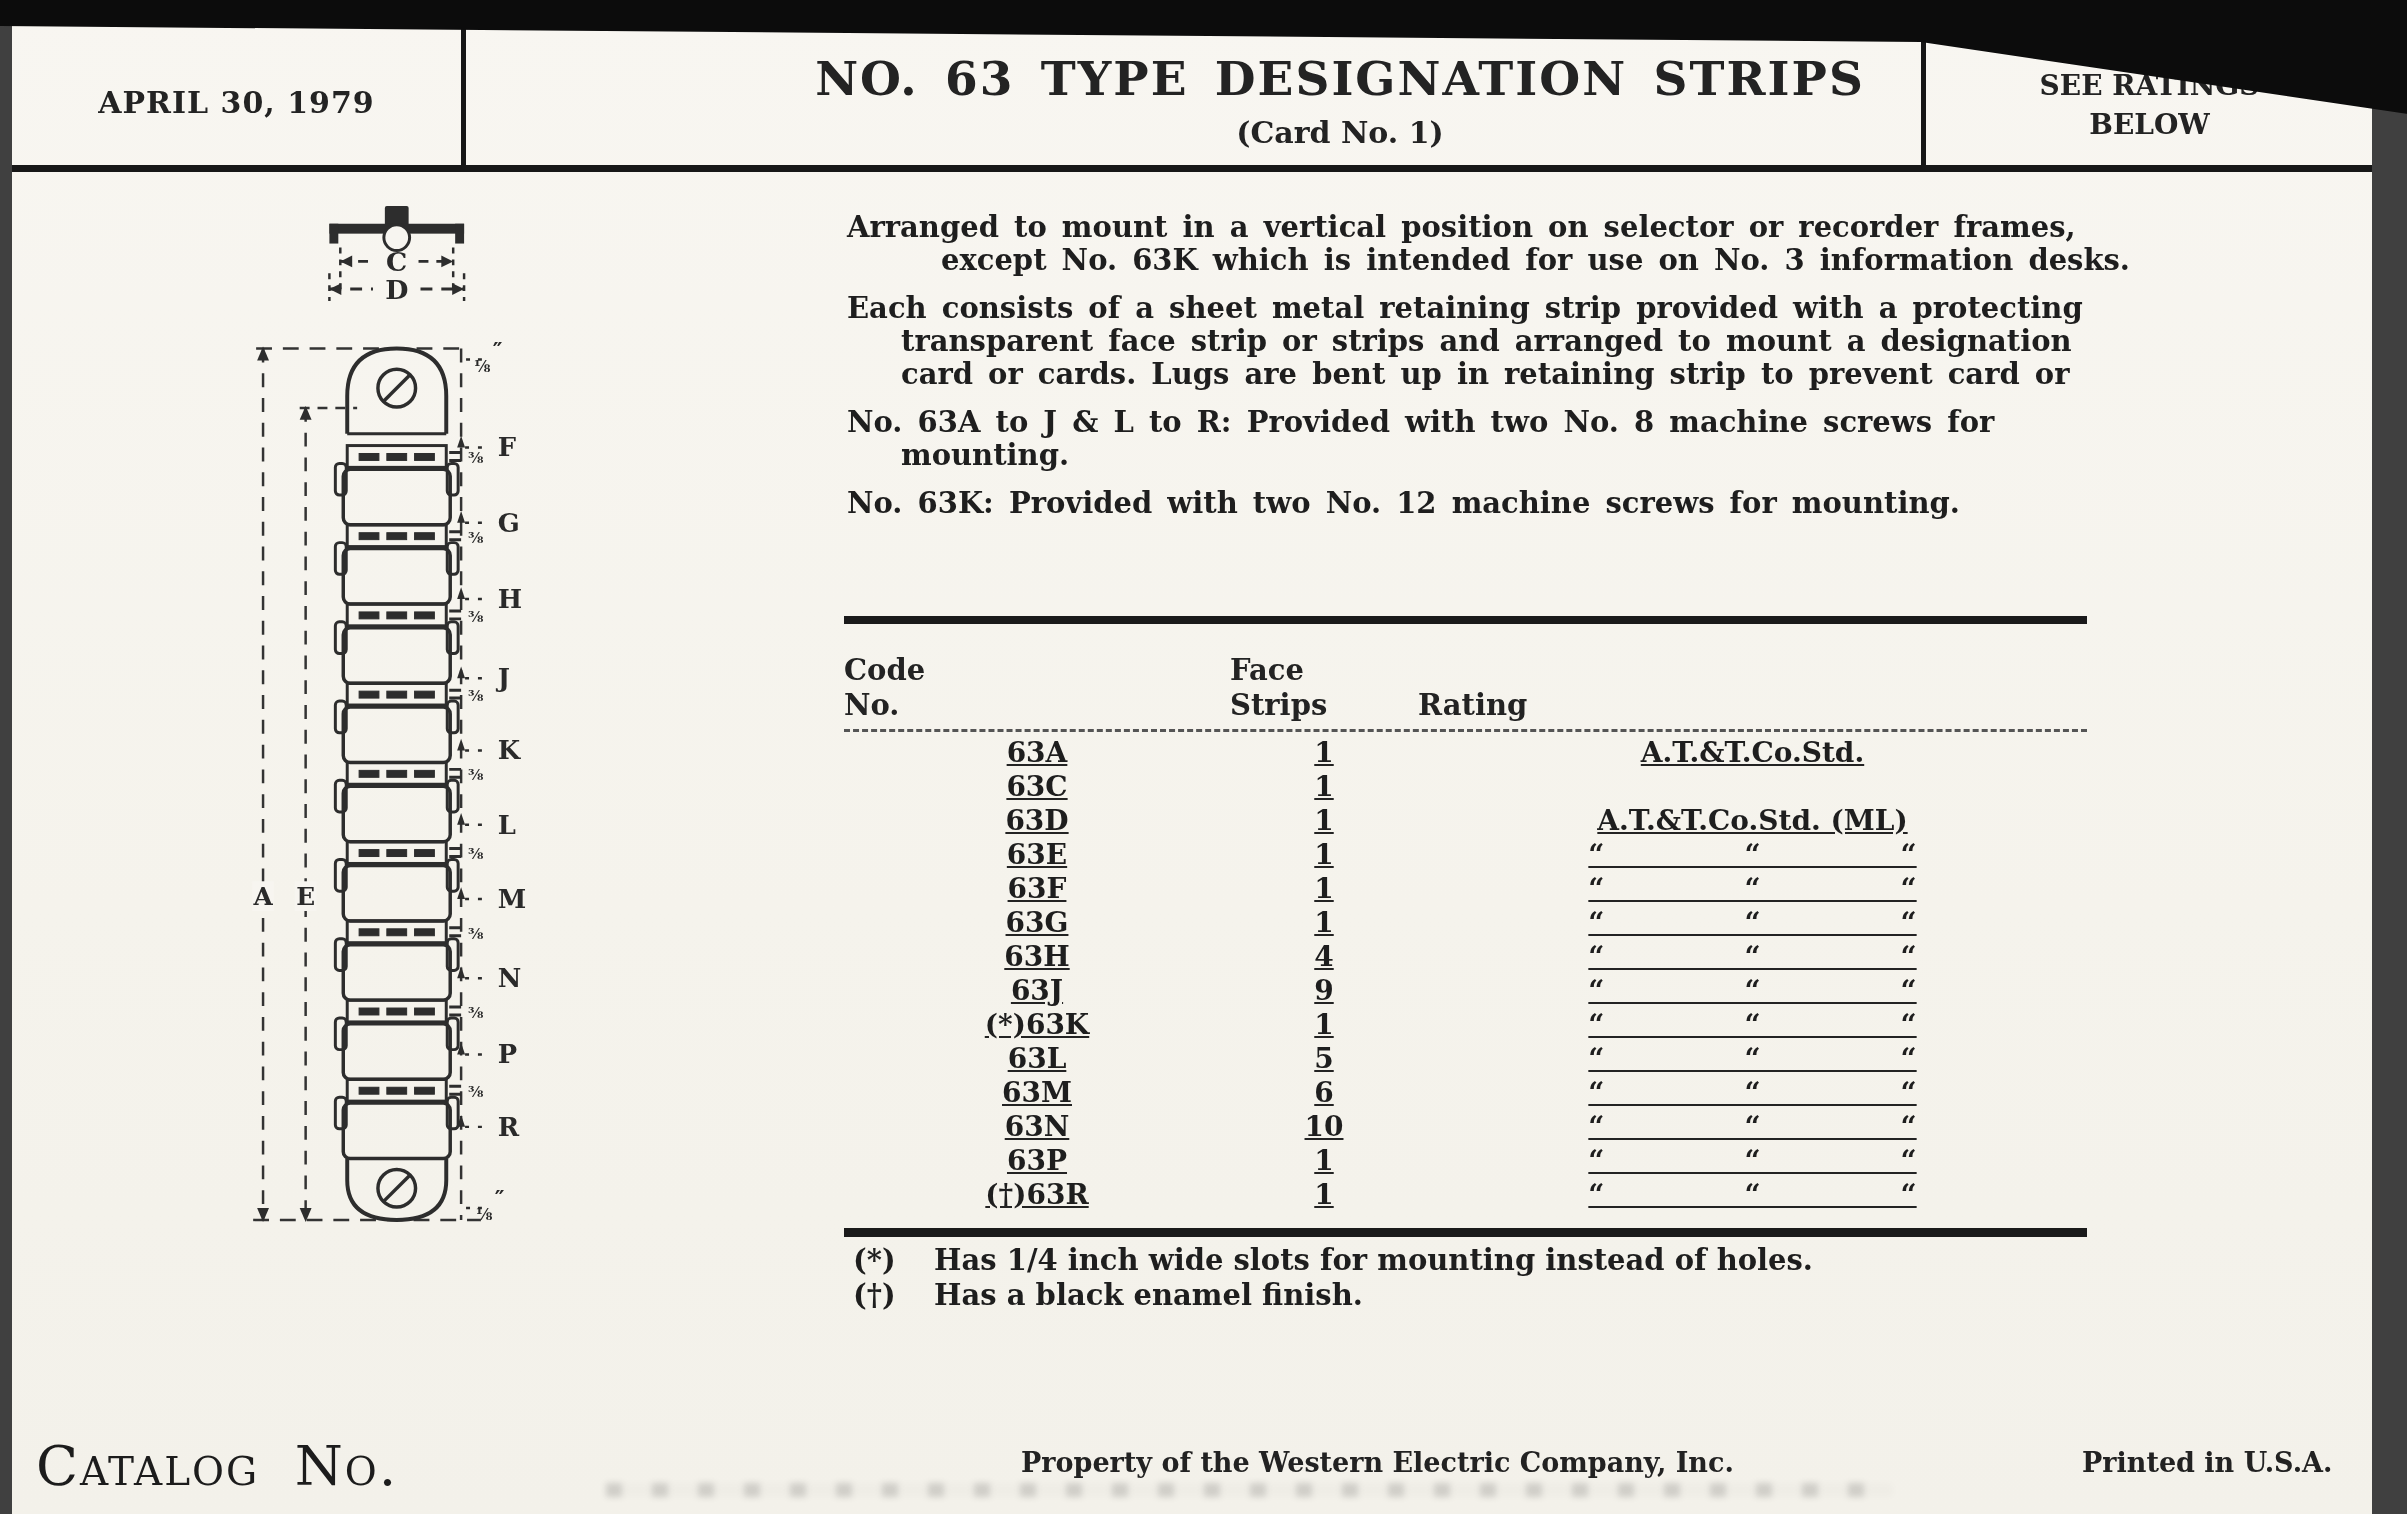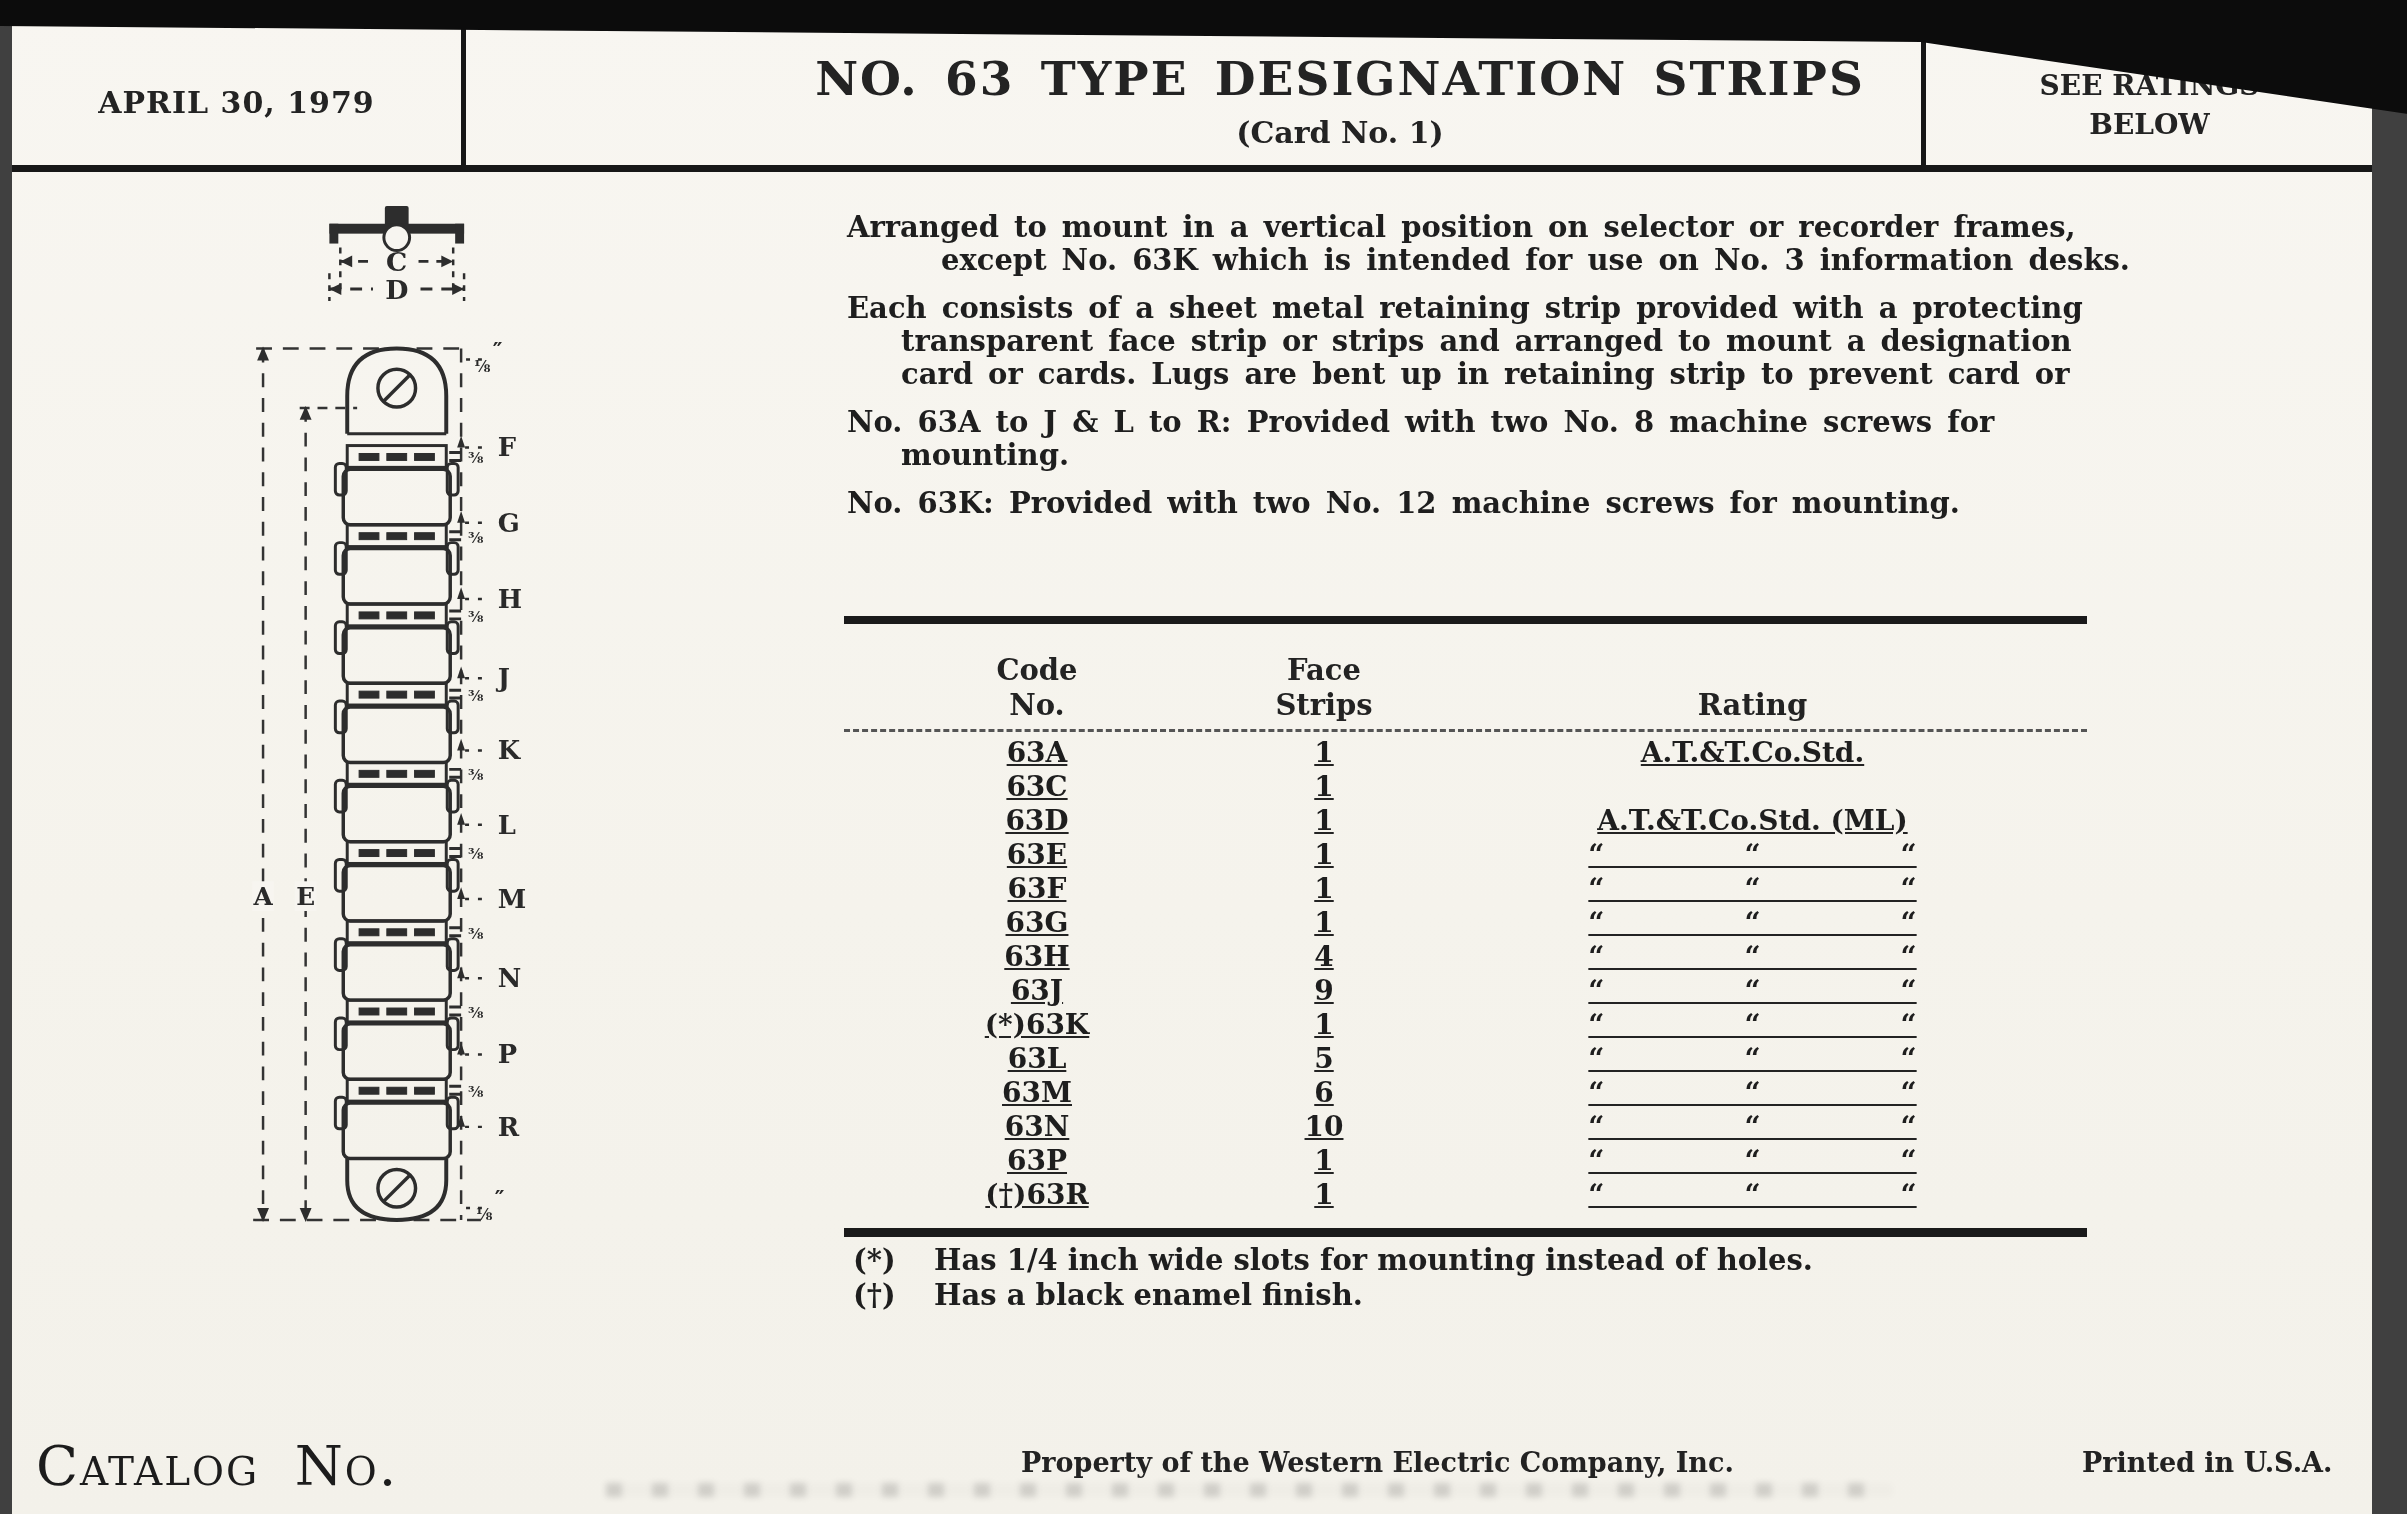--- a/index.html
+++ b/index.html
@@ -22,21 +22,21 @@
   .cell-ratings{left:1914px;width:447px;font-size:28px;font-weight:bold;line-height:39px;padding-top:18px;box-sizing:border-box;text-align:center;}
   
   .desc{position:absolute;left:835px;top:194px;width:1247px;margin-top:17px;}
   .para{margin-bottom:15px;}
   .tline{font-size:29px;font-weight:bold;line-height:33px;white-space:nowrap;word-spacing:5px;color:#1e1e1e;}
   .ind95{padding-left:94px;}
   .ind55{padding-left:54px;}
   
   .tbl{position:absolute;left:832px;top:616px;width:1243px;border-top:8px solid #1a1a1a;}
   .thead{display:grid;grid-template-columns:386px 188px auto;height:105px;border-bottom:3px dashed #555;}
-  .thc{display:flex;flex-direction:column;align-items:center;justify-content:flex-end;
+  .thc{display:flex;flex-direction:column;justify-content:flex-end;
        font-size:29px;font-weight:bold;line-height:35px;padding-bottom:6px;}
   .trows{padding-top:4px;text-decoration:underline;}
   .trow{display:grid;grid-template-columns:386px 188px auto;height:34px;}
   .tc{text-align:center;font-size:28px;font-weight:bold;line-height:34px;white-space:nowrap;color:#1e1e1e;}
   .tbl-bottom{height:0;border-bottom:9px solid #1a1a1a;margin-top:16px;}
   
   .fnotes{position:absolute;left:841px;top:1243px;}
   .fnote{font-size:29px;font-weight:bold;line-height:35px;white-space:nowrap;color:#1e1e1e;}
   .fnote .mk{display:inline-block;width:71px;}
   

